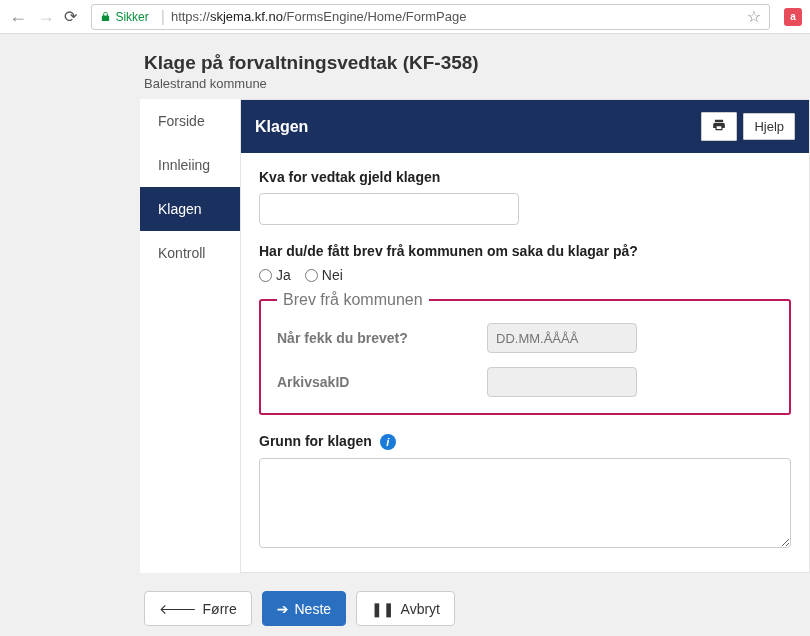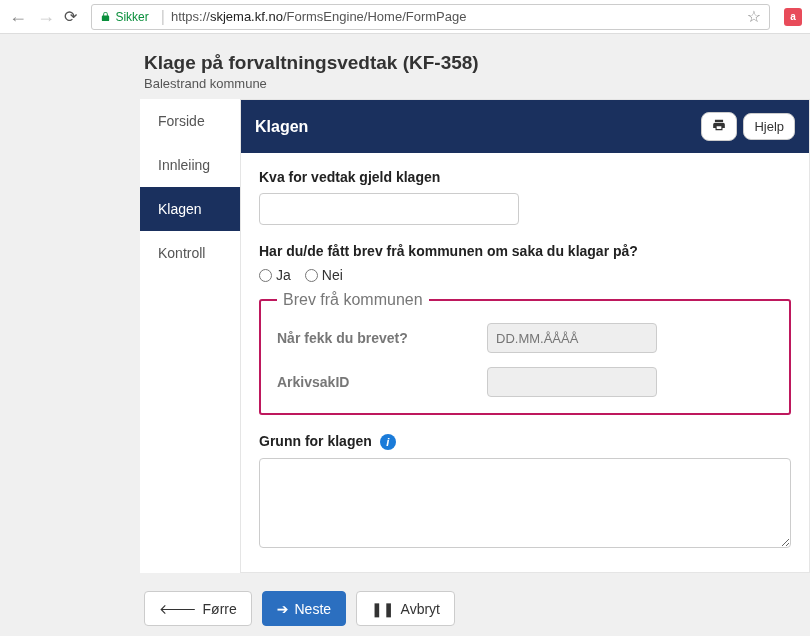--- a/index.html
+++ b/index.html
@@ -27,33 +27,33 @@
 
     .layout { display: flex; }
     .sidebar { width: 100px; background: #fff; }
     .sidebar-item { padding: 14px 18px; font-size: 14px; color: #555; cursor: pointer; }
     .sidebar-item.active { background: #1a305e; color: #fff; }
 
     .main { flex: 1; background: #fff; border: 1px solid #e5e5e5; }
     .panel-head { background: #1a305e; color: #fff; display: flex; align-items: center; padding: 12px 14px; }
     .panel-head .title { font-size: 16px; font-weight: bold; }
     .panel-head .spacer { flex: 1; }
-    .panel-head .btn { background: #fff; color: #333; border: 1px solid #ccc; border-radius: 8px; padding: 5px 10px; font-size: 13px; cursor: pointer; margin-left: 6px; display: inline-flex; align-items: center; }
+    .panel-head .btn { background: #fff; color: #333; border: 1px solid #ccc; border-radius: 1px; padding: 5px 10px; font-size: 13px; cursor: pointer; margin-left: 6px; display: inline-flex; align-items: center; }
 
     .panel-body { padding: 16px 18px 20px 18px; }
     .form-group { margin-bottom: 18px; }
     .form-label { font-size: 14px; font-weight: bold; color: #222; display: block; margin-bottom: 8px; }
     .text-input { width: 260px; height: 32px; border: 1px solid #ccc; border-radius: 4px; padding: 4px 8px; font-size: 14px; }
     .radio-row { display: flex; gap: 14px; align-items: center; margin-top: 6px; margin-bottom: 8px; }
     .radio-row label { font-size: 14px; color: #333; display: inline-flex; align-items: center; gap: 4px; }
     fieldset { border: 2px solid #be185d; border-radius: 3px; padding: 14px 16px 16px 16px; margin-top: 6px; }
     legend { font-size: 16px; color: #777; padding: 0 6px; }
     .fs-row { display: flex; align-items: center; margin-bottom: 14px; gap: 20px; }
     .fs-row .fl { width: 190px; font-size: 14px; font-weight: bold; color: #777; }
-    .fs-row input { width: 170px; height: 30px; border: 1px solid #ccc; border-radius: 4px; padding: 4px 8px; font-size: 13px; background: #eee; color: #999; }
+    .fs-row input { width: 150px; height: 30px; border: 1px solid #ccc; border-radius: 4px; padding: 4px 8px; font-size: 13px; background: #eee; color: #999; }
     .info-icon { display: inline-flex; align-items: center; justify-content: center; width: 16px; height: 16px; border-radius: 50%; background: #1a7bd9; color: #fff; font-size: 11px; font-weight: bold; margin-left: 4px; font-style: italic; }
     textarea { width: 100%; height: 90px; border: 1px solid #ccc; border-radius: 4px; padding: 6px; font-size: 14px; resize: both; }
 
     .footer-btns { display: flex; gap: 10px; margin-top: 18px; padding-left: 4px; }
     .btn2 { border: 1px solid #ccc; background: #fff; border-radius: 4px; padding: 8px 14px; font-size: 14px; cursor: pointer; display: inline-flex; align-items: center; gap: 6px; color: #333; }
     .btn2.primary { background: #2b6fc0; border-color: #2b6fc0; color: #fff; }
   </style>
 </head>
 <body>
 

